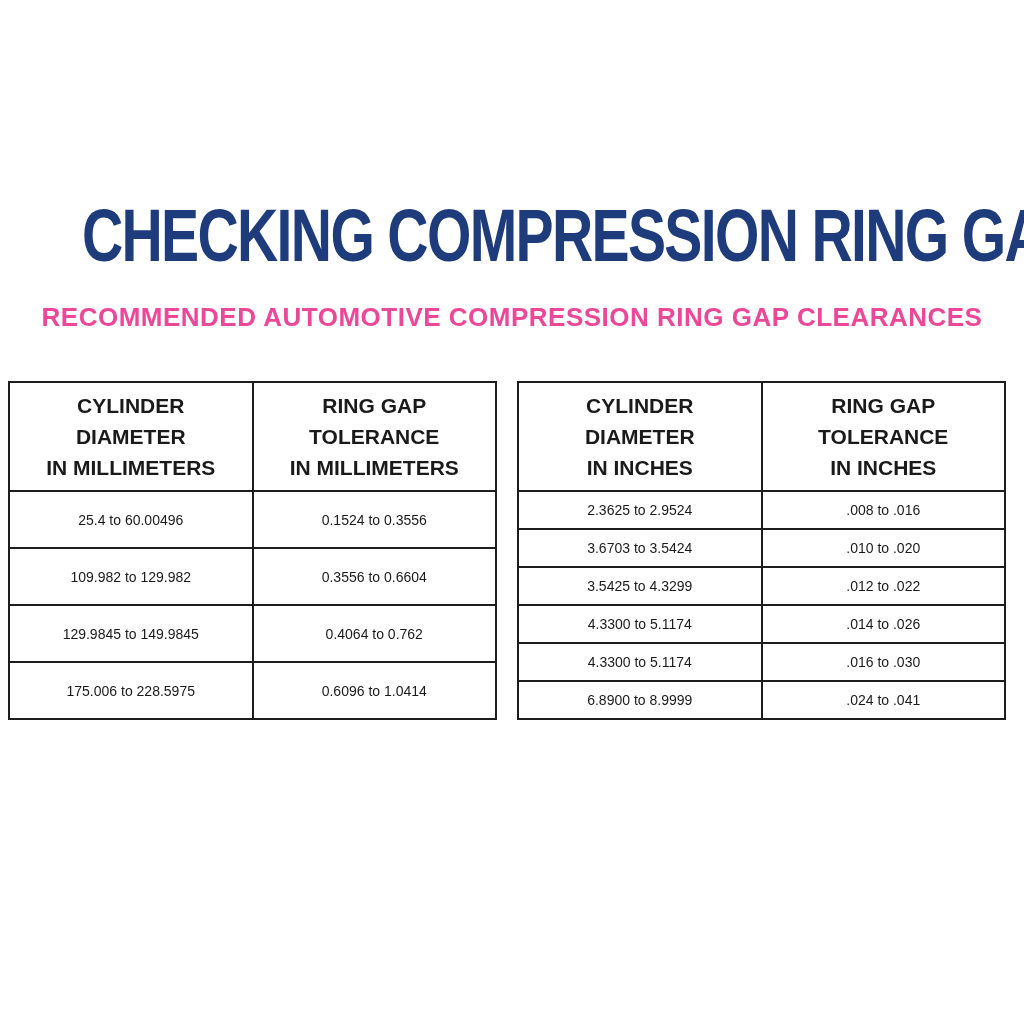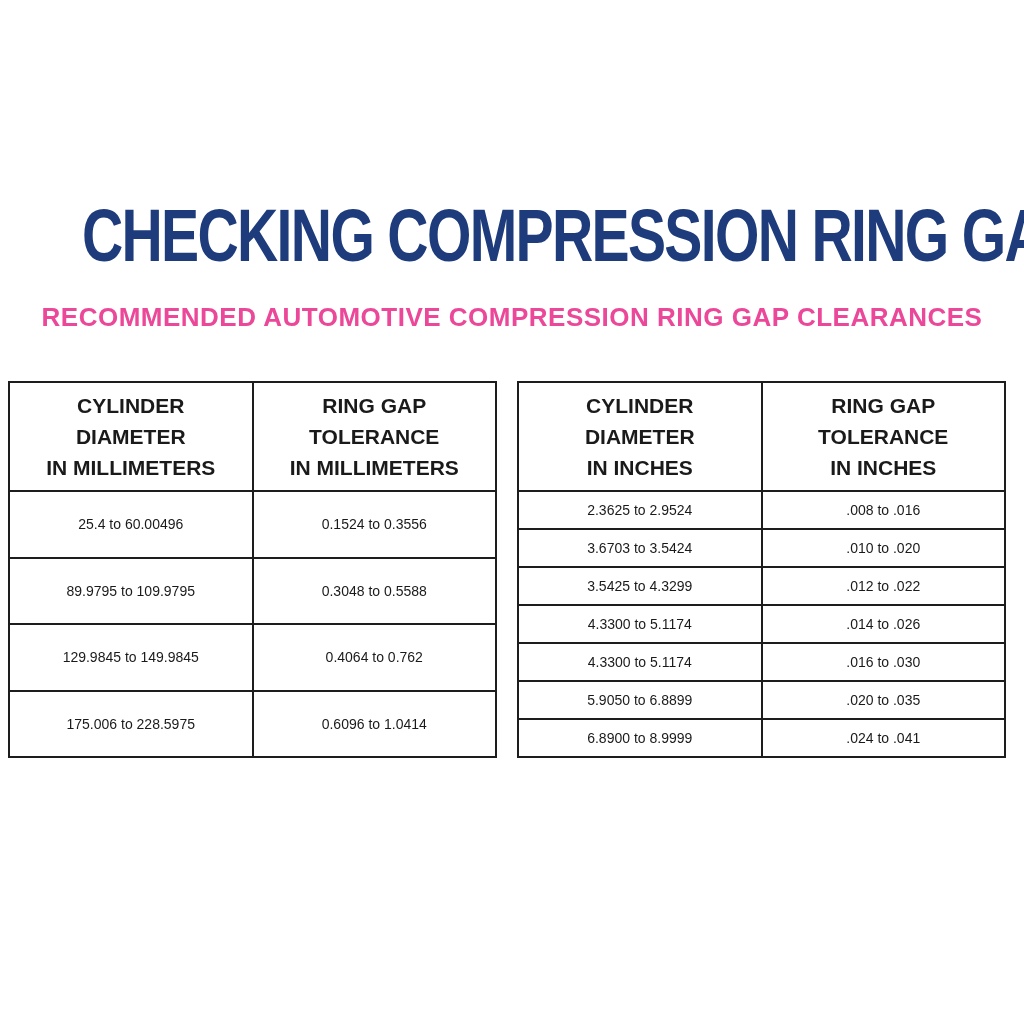--- a/index.html
+++ b/index.html
@@ -99,22 +99,22 @@
 TOLERANCE
 IN MILLIMETERS</th>
         </tr>
       </thead>
       <tbody>
         <tr>
           <td>25.4 to 60.00496</td>
           <td>0.1524 to 0.3556</td>
         </tr>
         <tr>
-          <td>89.9795 to 109.9795</td>
-          <td>0.3048 to 0.5588</td>
+          <td>109.982 to 129.982</td>
+          <td>0.3556 to 0.6604</td>
         </tr>
         <tr>
           <td>129.9845 to 149.9845</td>
           <td>0.4064 to 0.762</td>
         </tr>
         <tr>
           <td>175.006 to 228.5975</td>
           <td>0.6096 to 1.0414</td>
         </tr>
       </tbody>
@@ -146,24 +146,20 @@
         </tr>
         <tr>
           <td>4.3300 to 5.1174</td>
           <td>.014 to .026</td>
         </tr>
         <tr>
           <td>4.3300 to 5.1174</td>
           <td>.016 to .030</td>
         </tr>
         <tr>
-          <td>5.9050 to 6.8899</td>
-          <td>.020 to .035</td>
-        </tr>
-        <tr>
           <td>6.8900 to 8.9999</td>
           <td>.024 to .041</td>
         </tr>
       </tbody>
     </table>
 
   </div>
 </div>
 
 </body></html>

